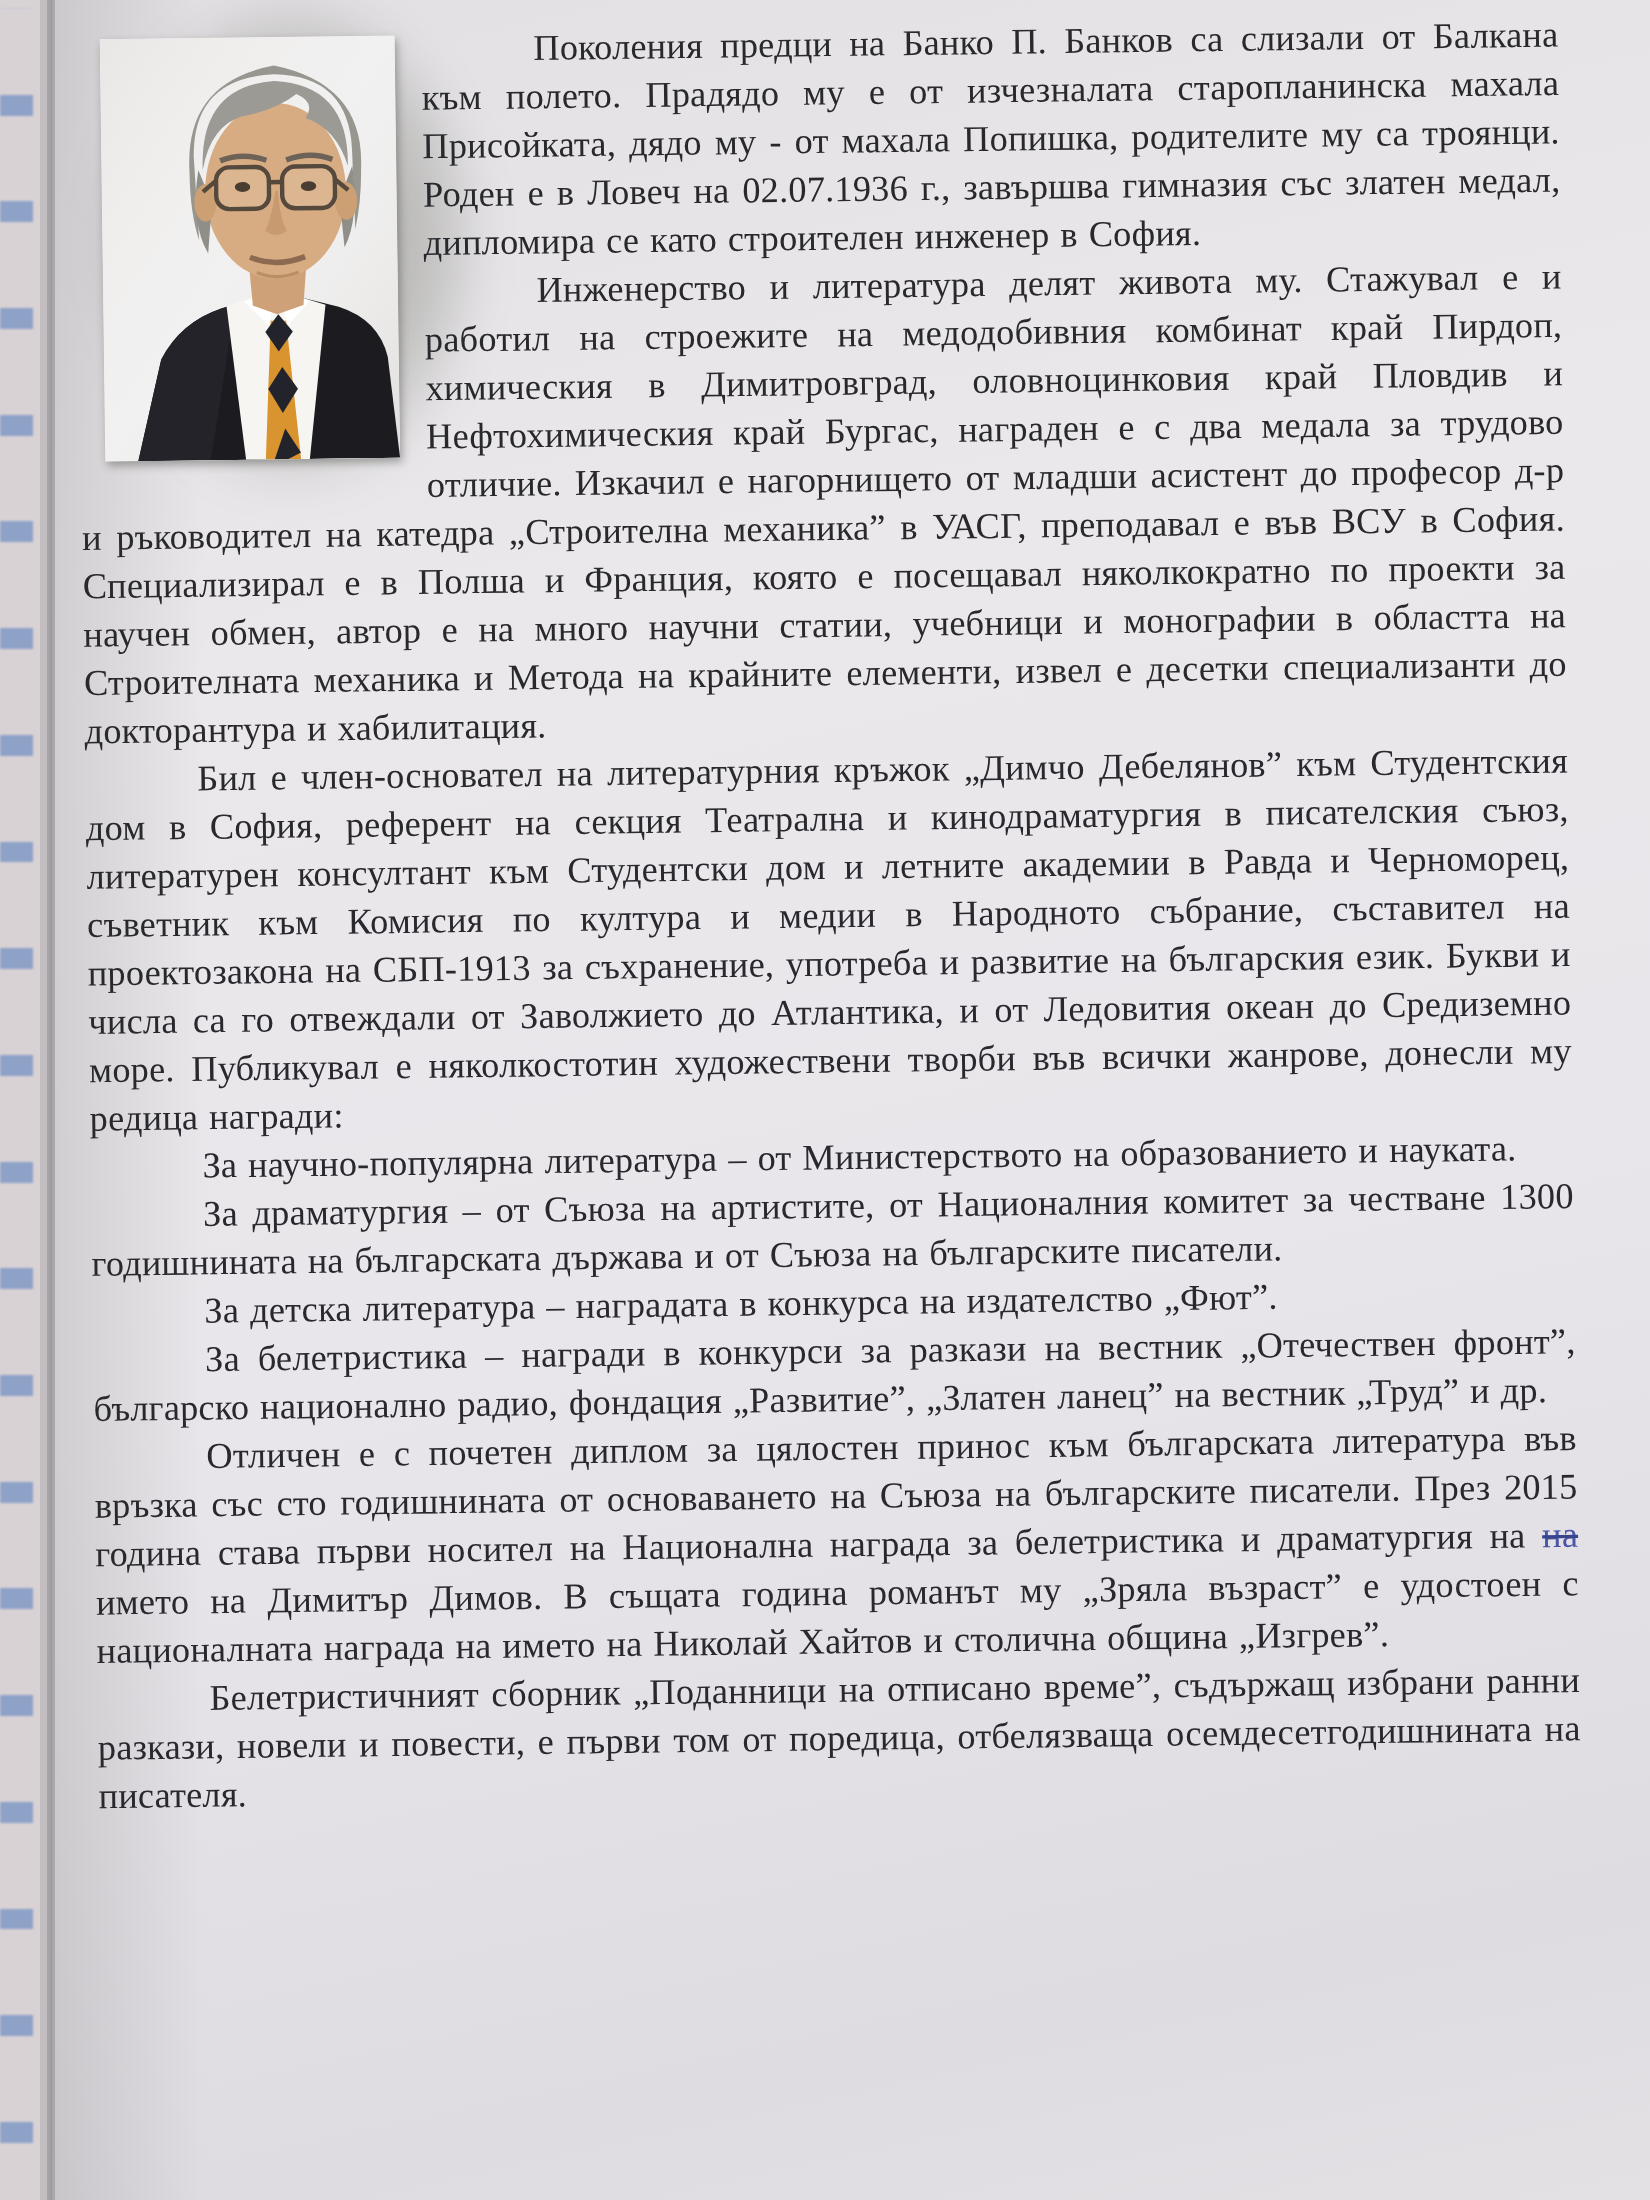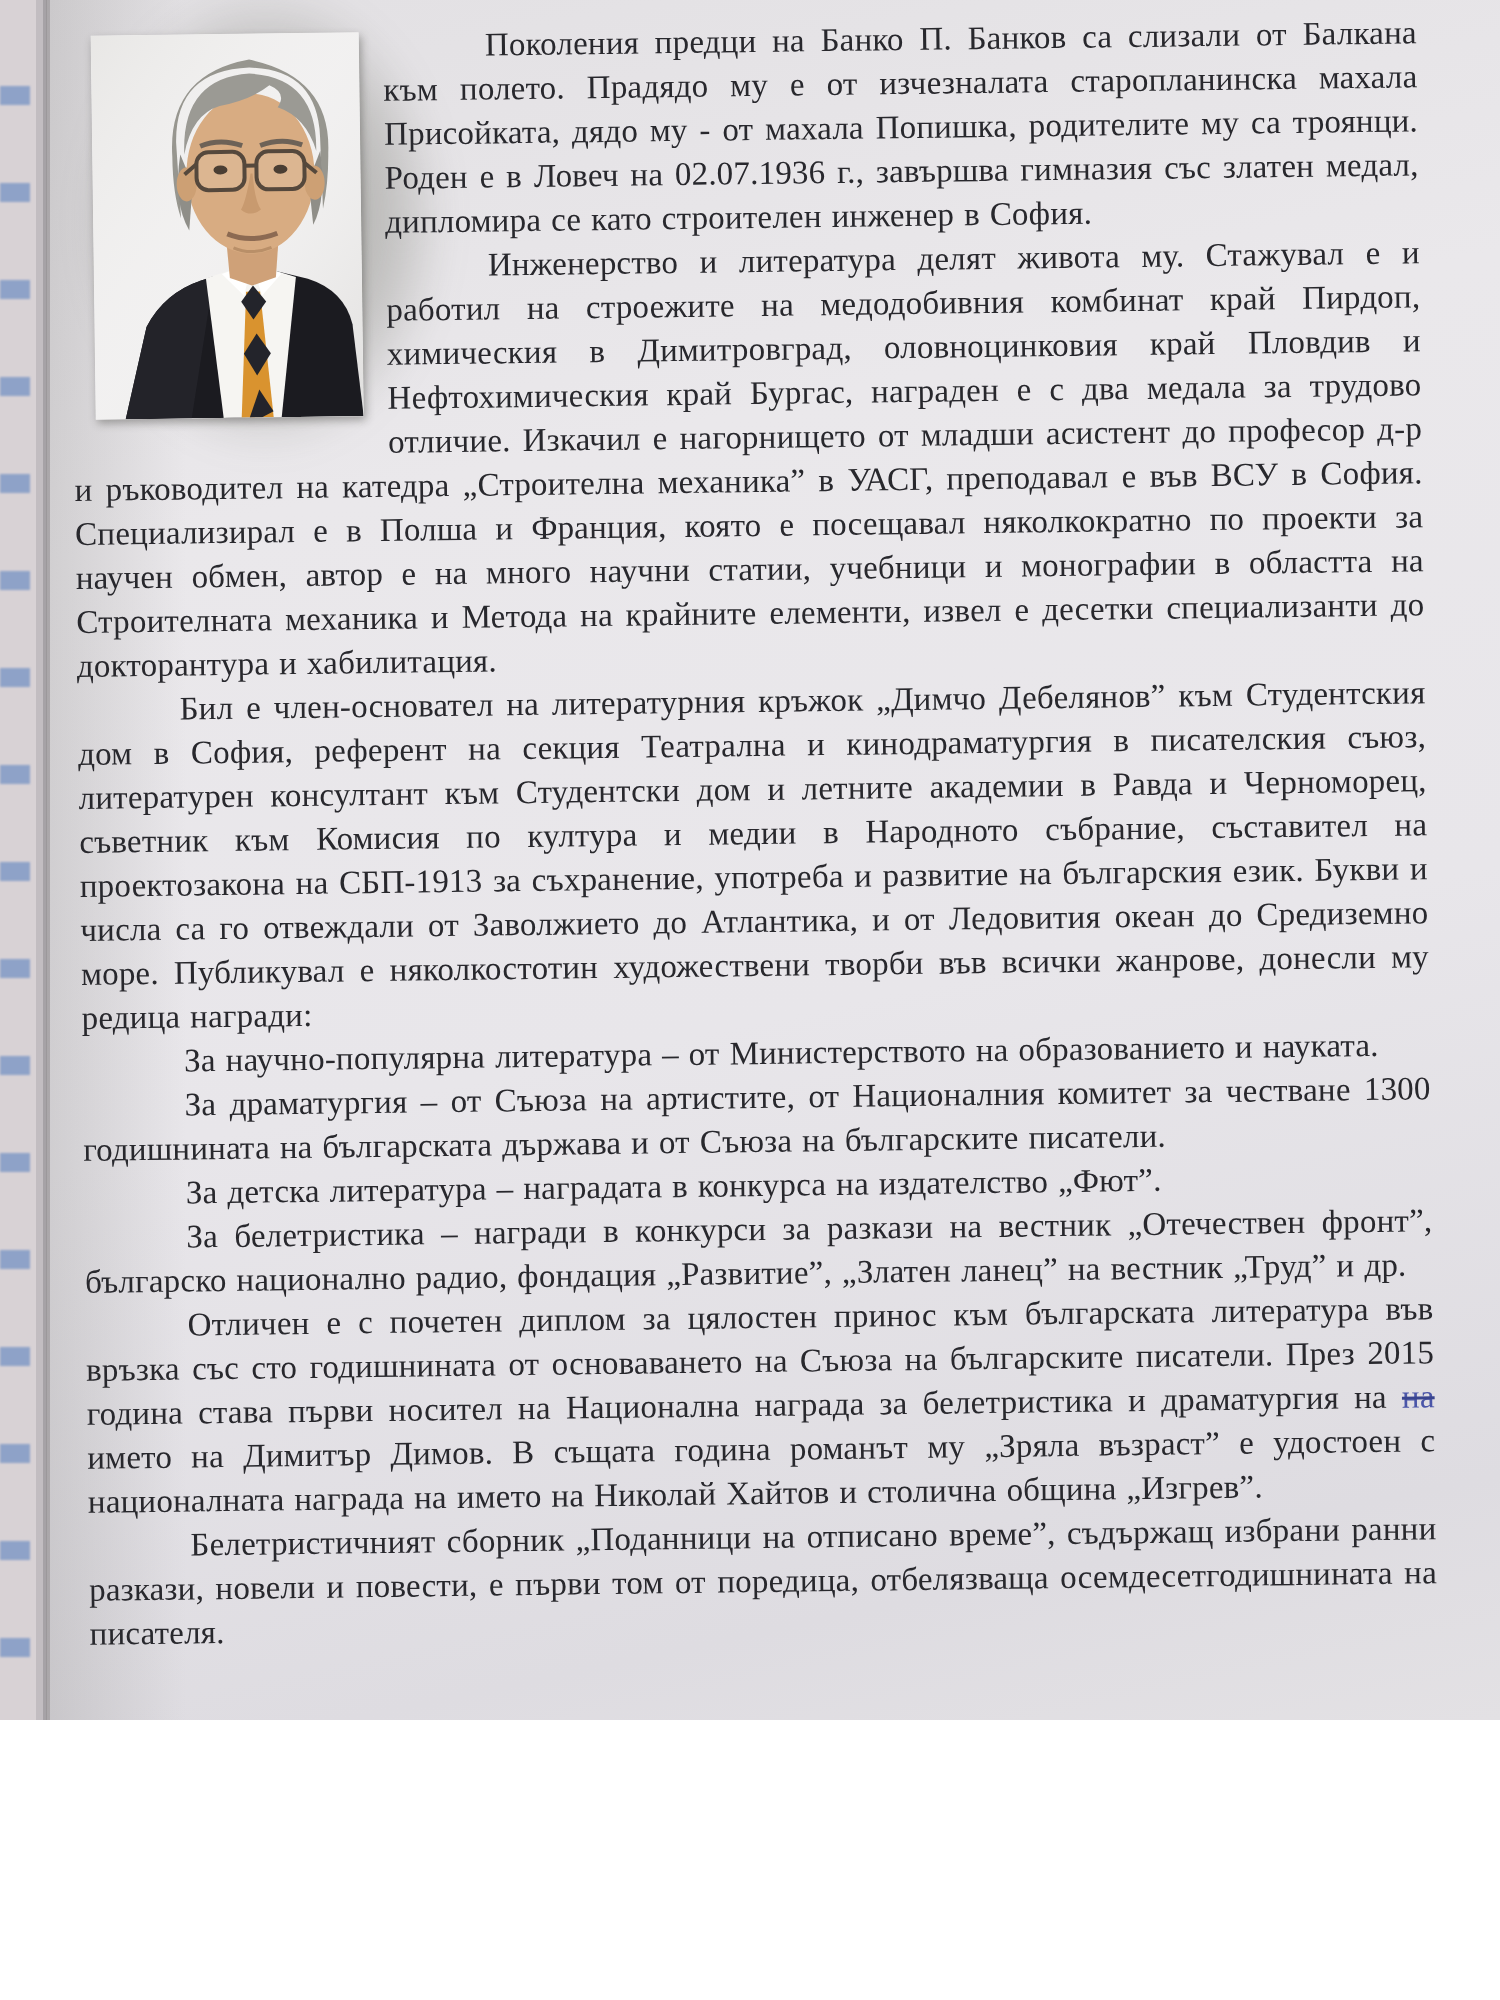--- a/index.html
+++ b/index.html
@@ -1,17 +1,17 @@
 <!DOCTYPE html>
 <html><head>
 <meta charset="utf-8">
 <style>
   html,body { margin:0; padding:0; }
   .page {
-    position:relative; width:1500px; height:1720px; overflow:hidden;
+    position:relative; width:1500px; height:2000px; overflow:hidden;
     font-family:"Liberation Serif","DejaVu Serif",serif;
     background: linear-gradient(168deg, #e2e0e3 0%, #eae8eb 28%, #e8e6ea 58%, #dedce1 88%, #e3e1e4 100%);
   }
   
   .shade {
     position:absolute; left:30px; top:-80px; width:470px; height:600px;
     background: radial-gradient(closest-side, rgba(96,98,86,0.55), rgba(96,98,86,0.25) 55%, rgba(96,98,86,0) 78%);
     filter: blur(16px); pointer-events:none;
   }
   .shade-left {

